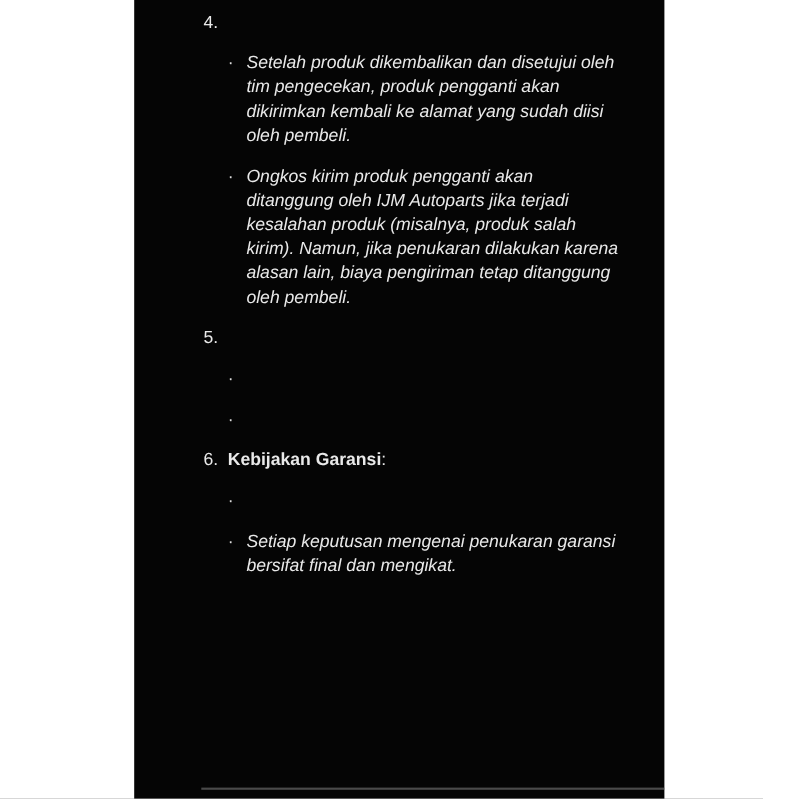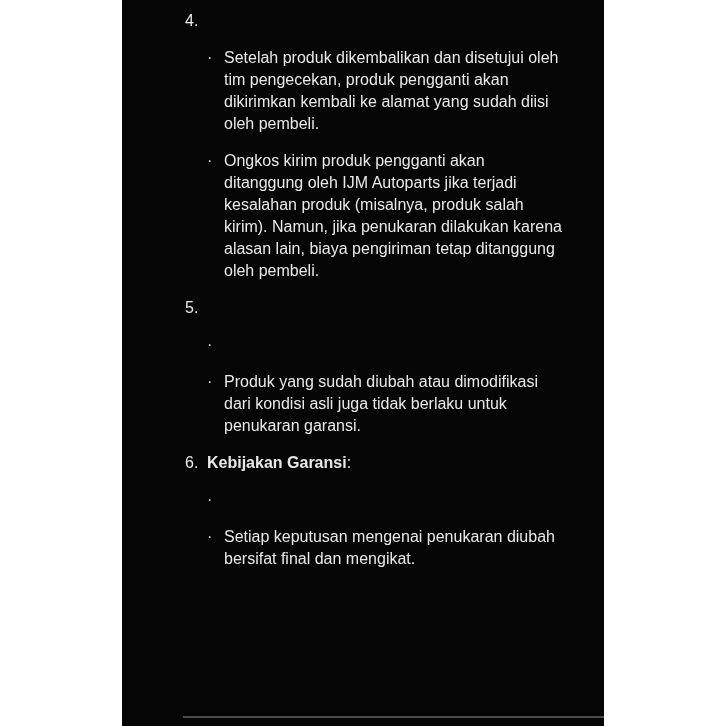--- a/index.html
+++ b/index.html
@@ -43,20 +43,21 @@
   }
   .bullet:last-child { margin-bottom: 0; }
   .bullet-marker {
     width: 17px;
     flex: 0 0 17px;
     color: #dcdcdc;
   }
   .bullet-text {
     width: 378px;
     white-space: pre-line;
+    font-style: italic;
   }
   .divider {
     position: absolute;
     left: 61px;
     bottom: 8px;
     width: 421px;
     height: 2px;
     background: #4a4a4a;
     border: none;
   }
@@ -91,36 +92,33 @@
 
     <div class="section">
       <div class="section-head">
         <span class="section-number">5.</span>
       </div>
       <div class="bullet">
         <span class="bullet-marker">·</span>
       </div>
       <div class="bullet">
         <span class="bullet-marker">·</span>
-        <span class="bullet-text">Produk yang sudah diubah atau dimodifikasi
-dari kondisi asli juga tidak berlaku untuk
-penukaran garansi.</span>
       </div>
     </div>
 
     <div class="section">
       <div class="section-head">
         <span class="section-number">6.</span>
         <span class="section-title"><b>Kebijakan Garansi</b><span class="title-colon">:</span></span>
       </div>
       <div class="bullet">
         <span class="bullet-marker">·</span>
       </div>
       <div class="bullet">
         <span class="bullet-marker">·</span>
-        <span class="bullet-text">Setiap keputusan mengenai penukaran diubah
+        <span class="bullet-text">Setiap keputusan mengenai penukaran garansi
 bersifat final dan mengikat.</span>
       </div>
     </div>
 
   </div>
   <div class="divider"></div>
 </div>
 
 </body></html>

